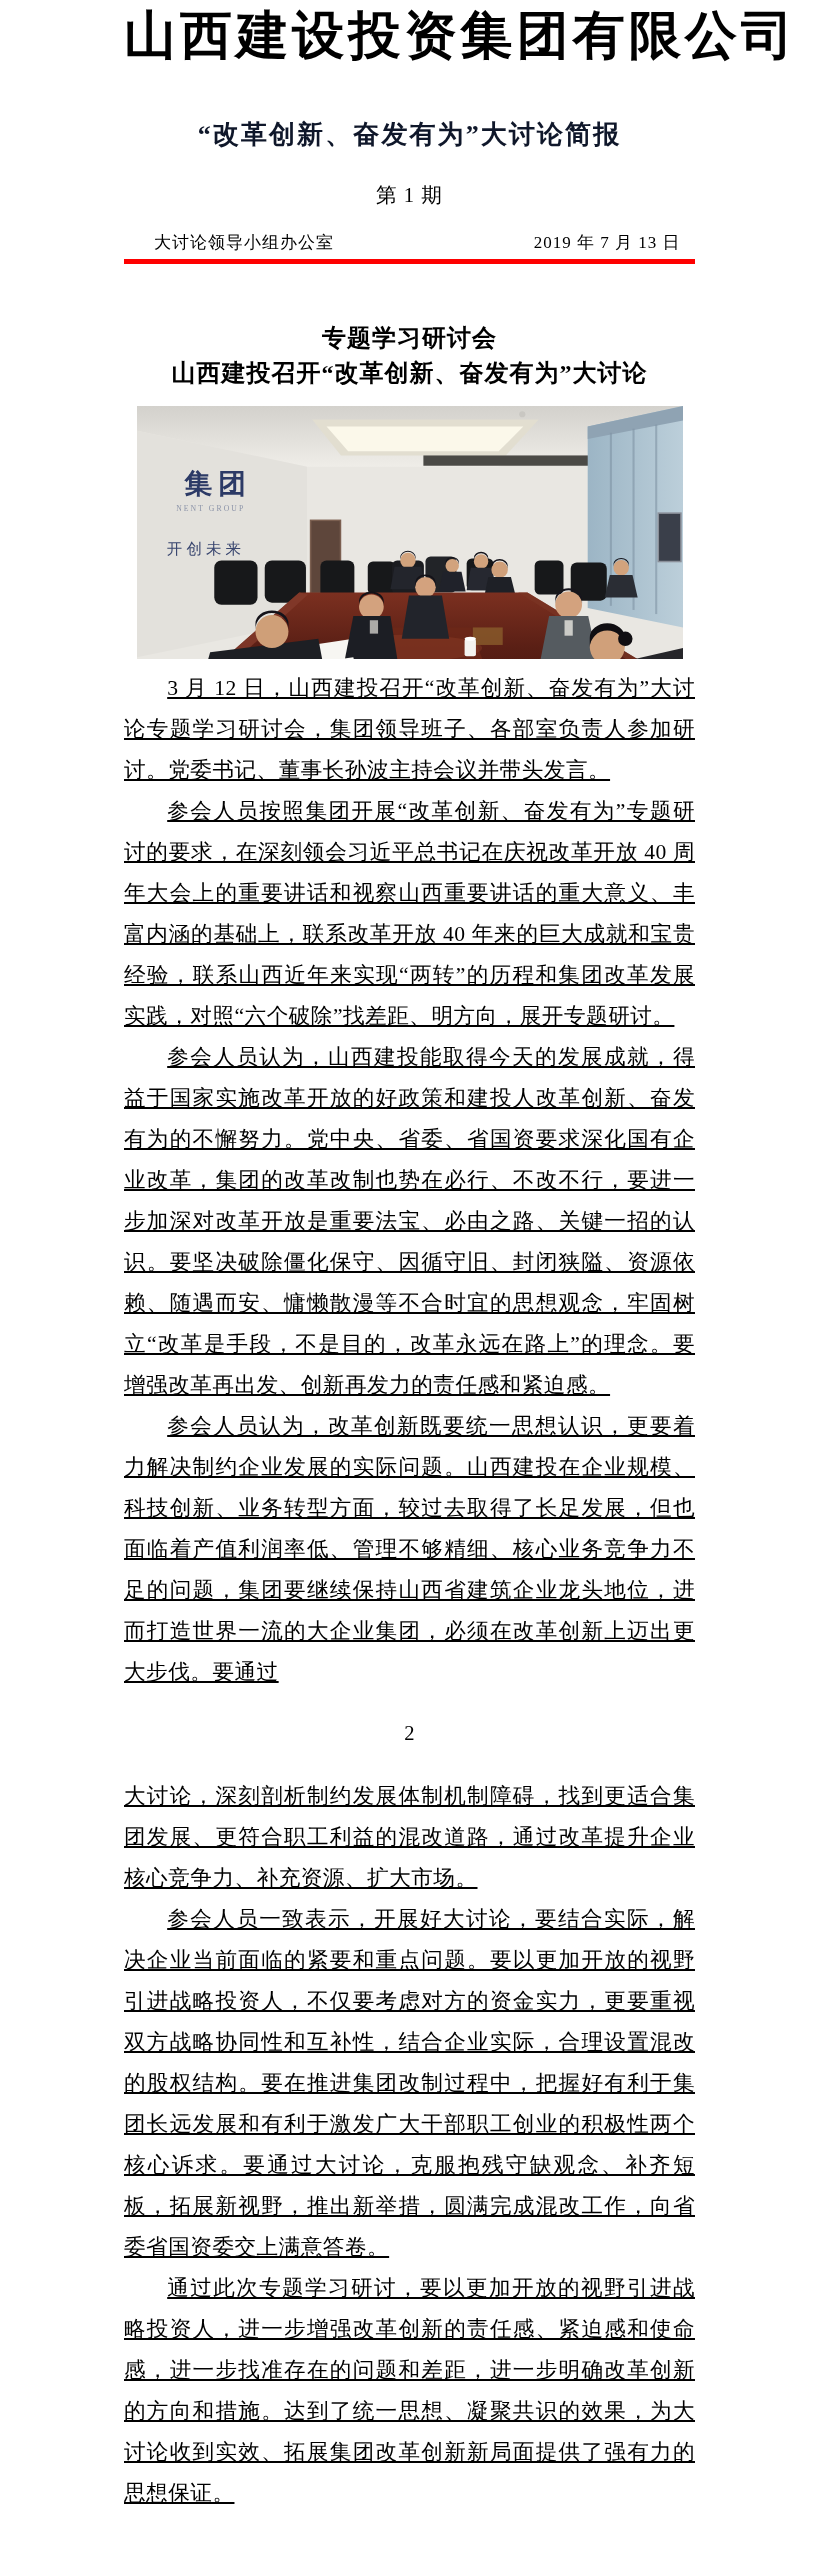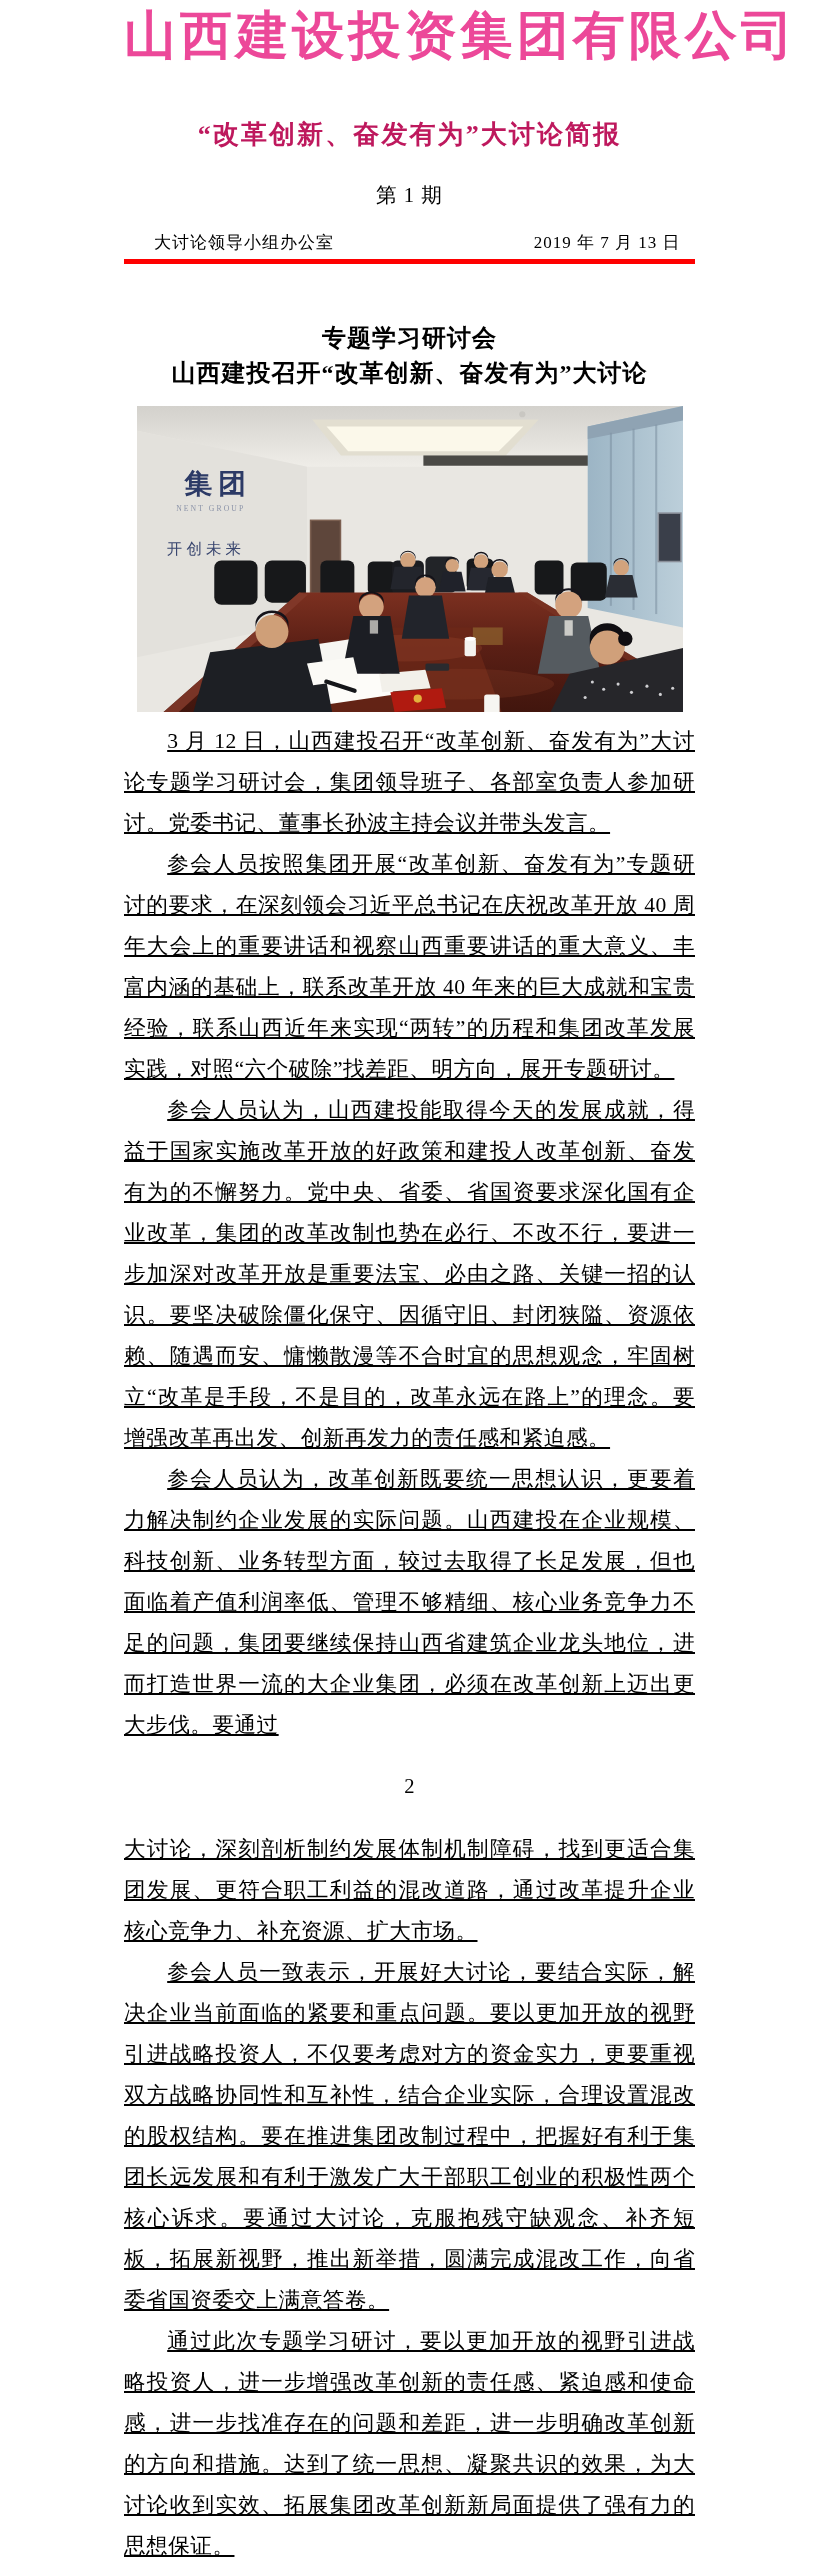--- a/index.html
+++ b/index.html
@@ -3,39 +3,39 @@
 <meta charset="utf-8">
 <style>
   html,body{margin:0;padding:0;background:#ffffff;}
   body{
     width:818px;height:2785px;overflow:hidden;position:relative;
     font-family:"Liberation Serif","DejaVu Serif",serif;color:#000;
   }
   .doc{width:571px;margin:0 auto 0 124px;}
   
   .org-name{
-    margin-top:5.2px;text-align:center;color:#ec4899;font-weight:bold;
+    margin-top:5.2px;text-align:center;color:#000000;font-weight:bold;
     font-size:52px;line-height:62px;letter-spacing:4.1px;white-space:nowrap;
   }
   .bulletin-title{
-    margin-top:53px;text-align:center;color:#be185d;font-weight:bold;
+    margin-top:53px;text-align:center;color:#0f172a;font-weight:bold;
     font-size:26px;line-height:29px;letter-spacing:2.1px;
   }
   .issue-no{margin-top:34px;text-align:center;font-size:20.6px;line-height:24px;letter-spacing:1px;}
   .meta-row{
     margin-top:24px;display:flex;justify-content:space-between;align-items:baseline;
     font-size:17px;line-height:24px;padding:0 14.4px 0 30px;letter-spacing:1px;gap:16px;
   }
   .red-rule{margin-top:4.1px;height:4.6px;background:#fe0000;}
   
   .article-title{
     margin:57px 0 0 0;text-align:center;font-weight:bold;
     font-size:24px;line-height:35px;letter-spacing:1px;
   }
-  .photo-wrap{margin:15.5px auto 0 auto;width:546px;height:306px;overflow:hidden;}
+  .photo-wrap{margin:15.5px auto 0 auto;width:546px;height:253px;overflow:hidden;}
   .photo-wrap svg{display:block;}
   
   .body-text{margin-top:8.2px;}
   .body-text p{
     margin:0;font-size:21.6px;line-height:41px;letter-spacing:0.5px;
     text-align:justify;word-break:break-all;text-decoration:underline;
   }
   .body-text p.indent{text-indent:2em;}
   .page-num{
     text-align:center;font-size:20.6px;line-height:27px;

